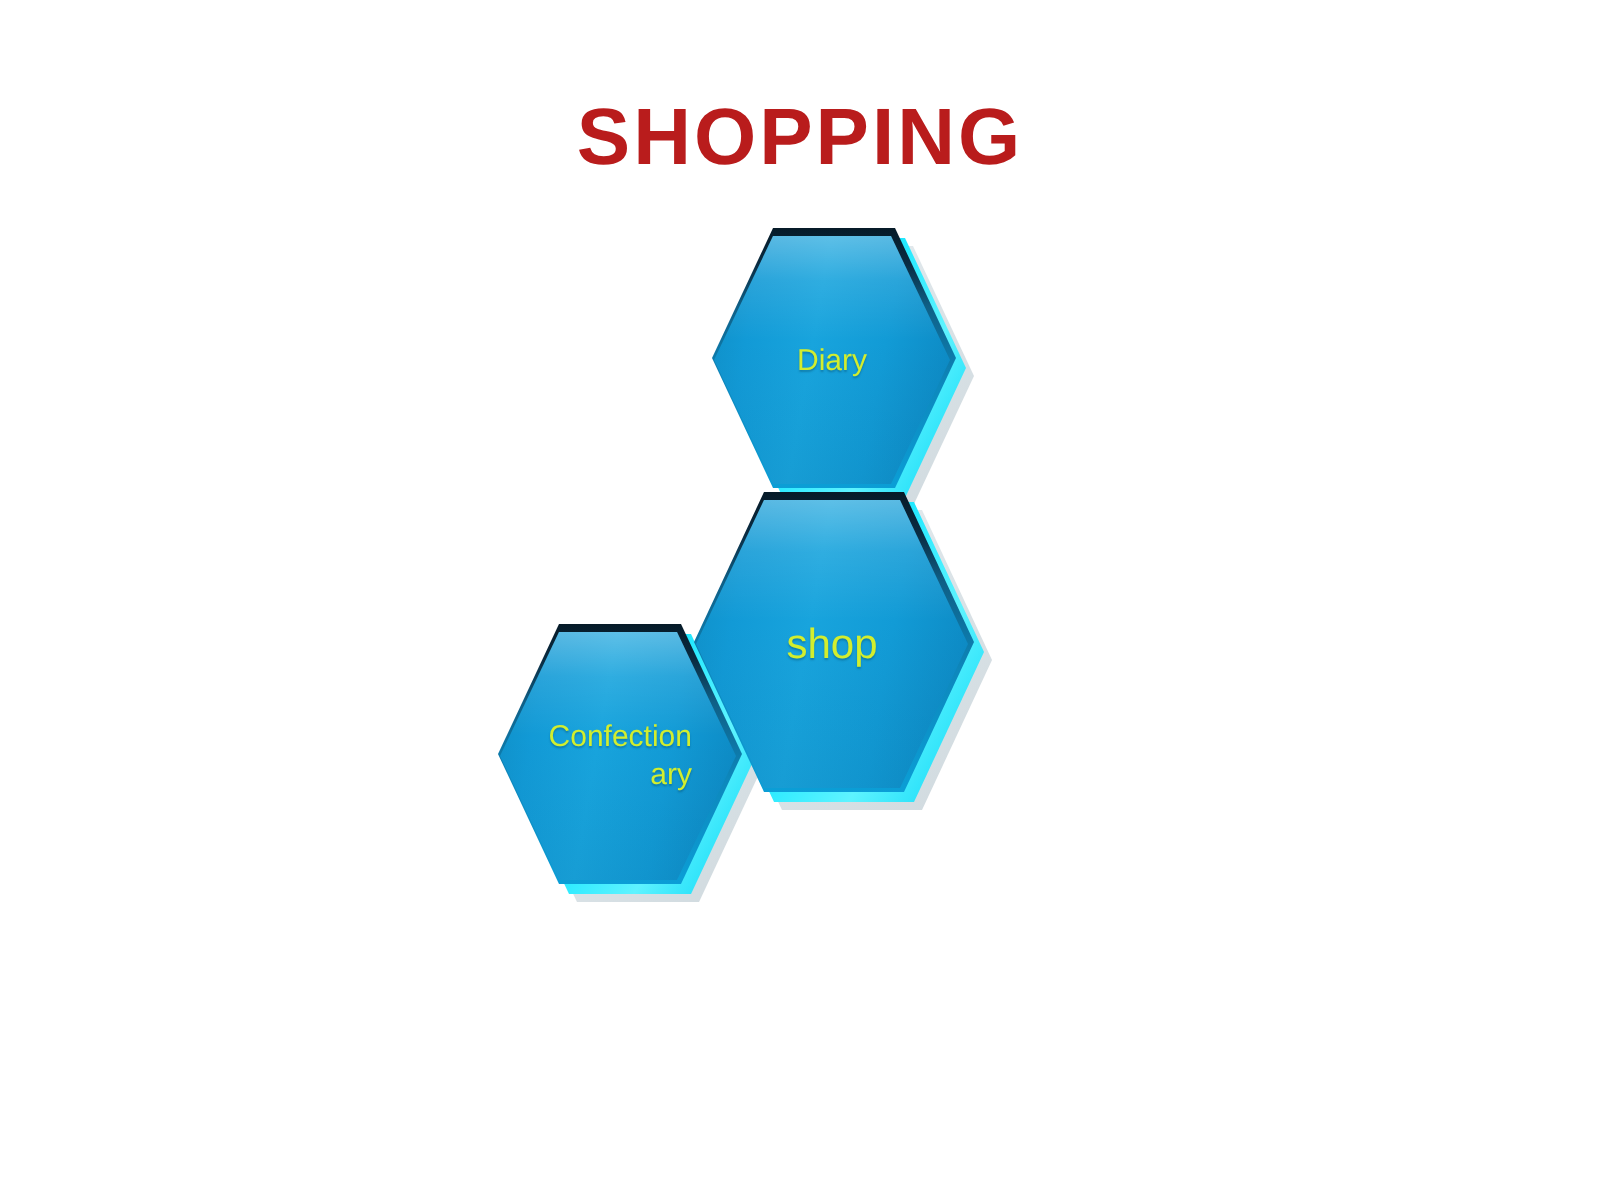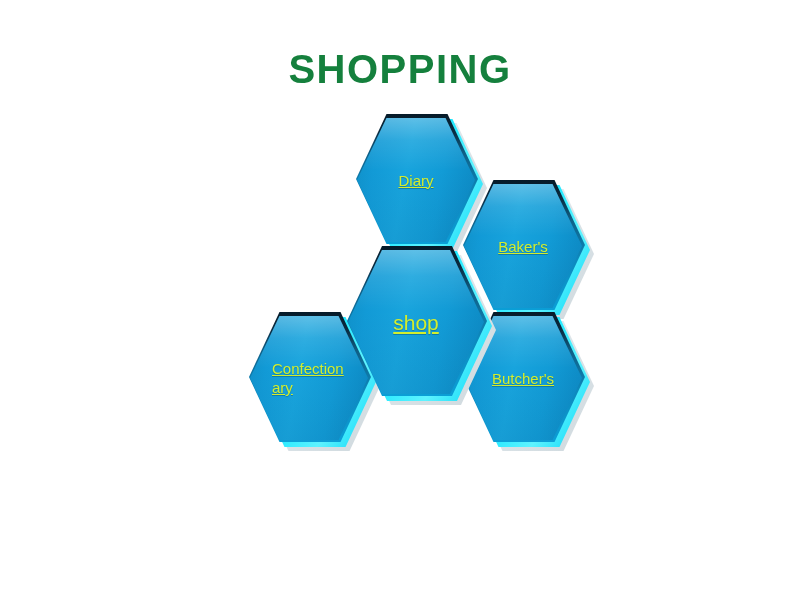--- a/index.html
+++ b/index.html
@@ -29,21 +29,21 @@
   #title {
     position: absolute;
     left: 0;
     top: 46px;
     width: 800px;
     text-align: center;
     font-family: "Liberation Sans", sans-serif;
     font-weight: bold;
     font-size: 40px;
     letter-spacing: 1.5px;
-    color: #15803d;
+    color: #b91c1c;
     line-height: 46px;
     white-space: nowrap;
   }
 
   
   #diagram {
     position: absolute;
     left: 215px;
     top: 100px;
     width: 390px;
@@ -132,32 +132,31 @@
   
   .hex .label {
     position: absolute;
     left: 1px;
     top: 4px;
     width: 118px;
     height: 124px;
     display: flex;
     align-items: center;
     justify-content: center;
-    text-align: left;
+    text-align: right;
     box-sizing: border-box;
     padding: 0 22px;
     font-family: "Liberation Sans", sans-serif;
     font-size: 15px;
     line-height: 19px;
     font-weight: normal;
     color: #d2ee2e;
     text-shadow: 0 1px 1px rgba(0,60,90,0.35);
     word-break: break-all;
     pointer-events: none;
-    text-decoration: underline;
   }
 
   
   .hex.hub {
     width: 140px;
     height: 150px;
   }
   .hex.hub .side  { width: 140px; height: 150px; }
   .hex.hub .edge  { width: 140px; height: 150px; }
   .hex.hub .bevel { width: 140px; height: 150px; }
@@ -193,46 +192,30 @@
 
     <div class="hex" id="node-diary">
       <div class="side"></div>
       <div class="edge"></div>
       <div class="bevel"></div>
       <div class="face"></div>
       <div class="gloss"></div>
       <div class="label">Diary</div>
     </div>
 
-    <div class="hex" id="node-bakers">
-      <div class="side"></div>
-      <div class="edge"></div>
-      <div class="bevel"></div>
-      <div class="face"></div>
-      <div class="gloss"></div>
-      <div class="label">Baker's</div>
-    </div>
 
     <div class="hex" id="node-confectionary">
       <div class="side"></div>
       <div class="edge"></div>
       <div class="bevel"></div>
       <div class="face"></div>
       <div class="gloss"></div>
       <div class="label">Confectionary</div>
     </div>
 
-    <div class="hex" id="node-butchers">
-      <div class="side"></div>
-      <div class="edge"></div>
-      <div class="bevel"></div>
-      <div class="face"></div>
-      <div class="gloss"></div>
-      <div class="label">Butcher's</div>
-    </div>
 
 
     <div class="hex hub" id="node-shop">
       <div class="side"></div>
       <div class="edge"></div>
       <div class="bevel"></div>
       <div class="face"></div>
       <div class="gloss"></div>
       <div class="label">shop</div>
     </div>

